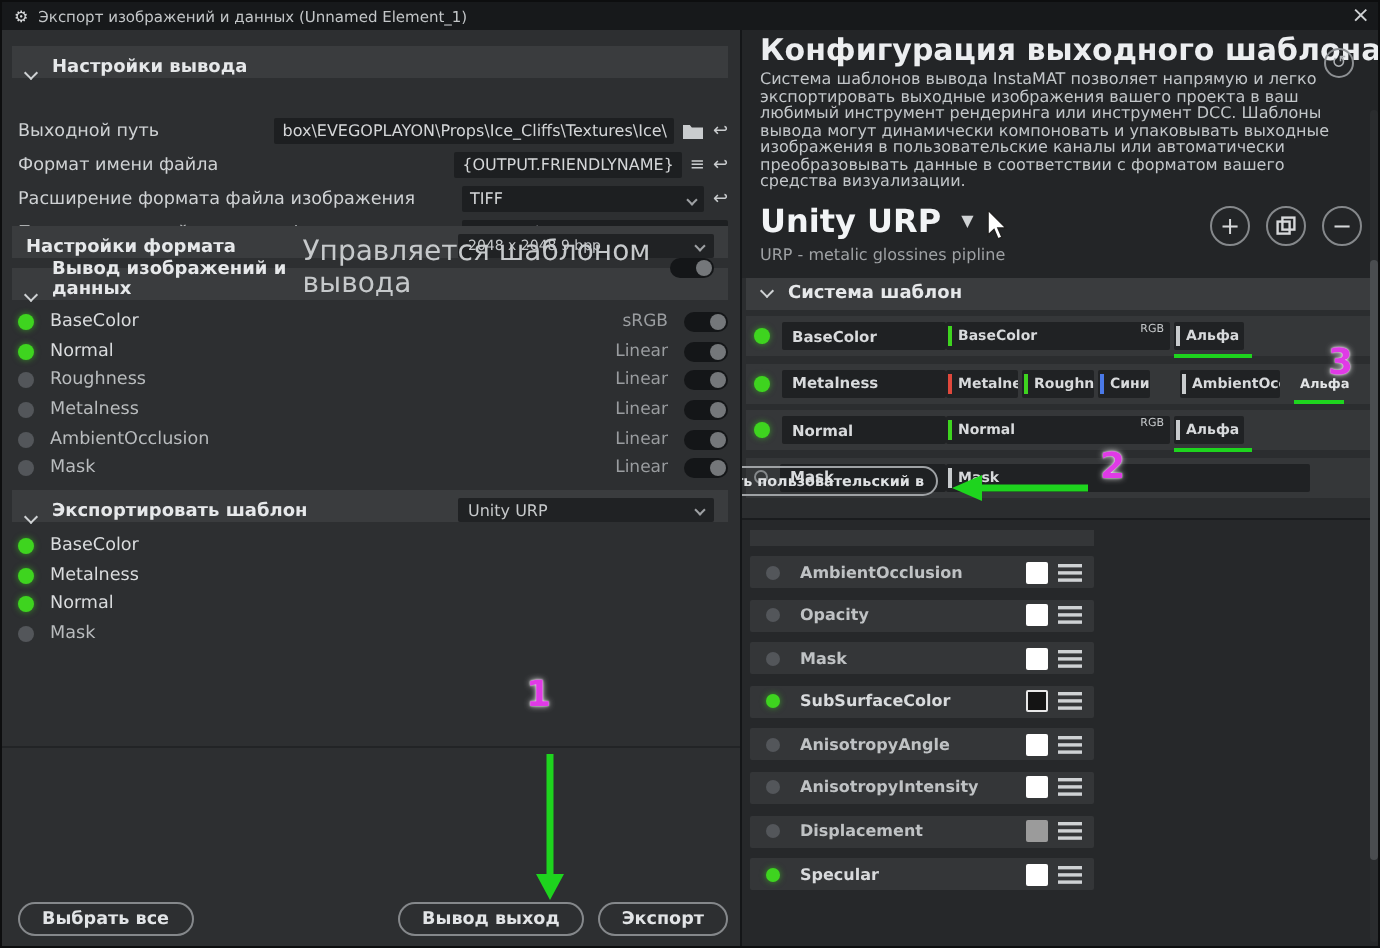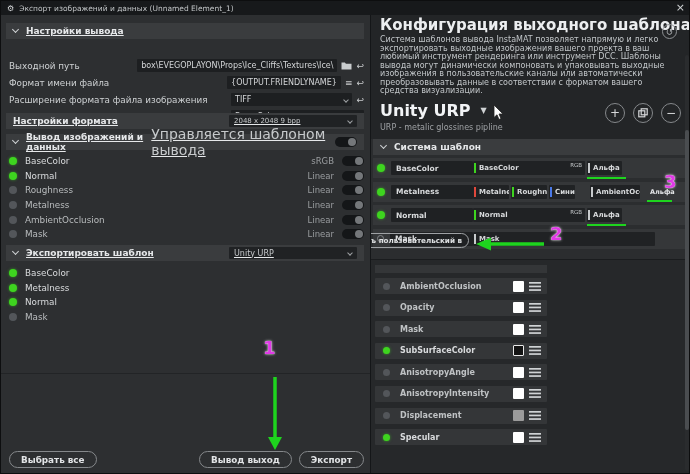--- a/index.html
+++ b/index.html
@@ -6,21 +6,21 @@
   *{box-sizing:border-box;font-family:"DejaVu Sans","Liberation Sans",sans-serif;}
   #app{position:relative;width:690px;height:474px;background:#2c2e30;overflow:hidden;border:1px solid #0d0e0f;}
 
   
   #titlebar{position:absolute;left:0;top:0;width:690px;height:14px;background:#17191b;display:flex;align-items:center;padding:0 6px;color:#c3c6c8;font-size:7.5px;}
   #titlebar .gear{font-size:8px;margin-right:5px;color:#d8dadc;}
   #titlebar .close{margin-left:auto;font-size:11px;color:#cfd2d4;cursor:pointer;line-height:10px;}
 
   
   #left{position:absolute;left:0;top:14px;width:369px;height:460px;background:#2d2f31;}
-  .sec-head{position:absolute;left:5px;width:358px;height:16px;background:#3a3c3e;display:flex;align-items:center;padding:0 7px;color:#e6e8ea;font-size:9px;font-weight:bold;text-decoration:underline;}
+  .sec-head{position:absolute;left:5px;width:358px;height:16px;background:#3a3c3e;display:flex;align-items:flex-end;padding:0 7px;color:#e6e8ea;font-size:9px;font-weight:bold;}
   .chev{width:5px;height:5px;border-right:1.5px solid #cfd2d4;border-bottom:1.5px solid #cfd2d4;transform:rotate(45deg);margin-right:8px;margin-top:-3px;flex:none;}
   .chev.sm{width:4px;height:4px;border-color:#9ea1a4;margin:0;}
   .fields{position:absolute;left:8px;top:42px;width:355px;}
   .field-row{display:flex;align-items:center;height:17px;}
   .flabel{width:222px;color:#cfd2d4;font-size:8.8px;white-space:nowrap;overflow:hidden;}
   .fctl{display:flex;align-items:center;flex:1;justify-content:space-between;}
   .fval{background:#1d1f21;color:#d4d6d8;font-size:8px;height:13px;display:flex;align-items:center;padding:0 4px;flex:1;white-space:nowrap;overflow:hidden;border-radius:1px;}
   .fval .dd{margin-left:auto;}
   .ficon{margin-left:4px;color:#c9ccce;font-size:9px;line-height:10px;flex:none;display:flex;align-items:center;}
   .hdr-dd{margin-left:auto;background:#202224;height:12px;min-width:128px;display:flex;align-items:center;padding:0 5px;color:#c6c9cb;font-size:7px;font-weight:normal;border-radius:1px;}

